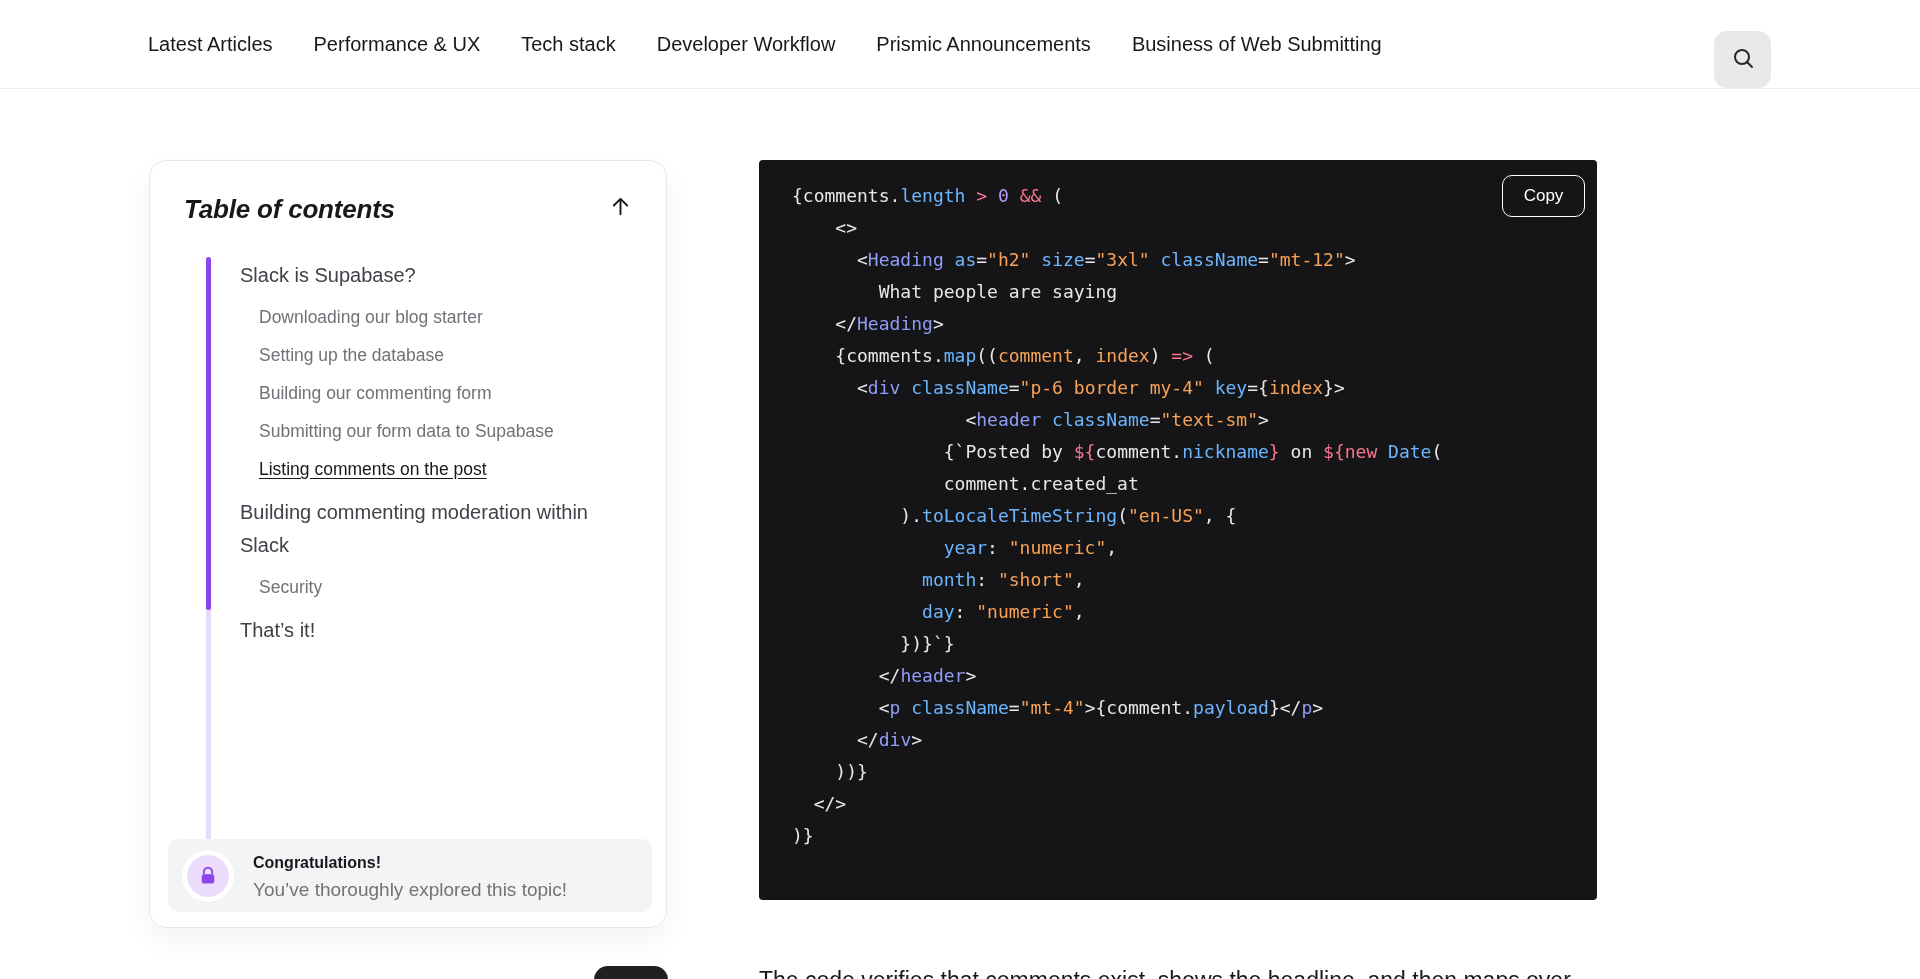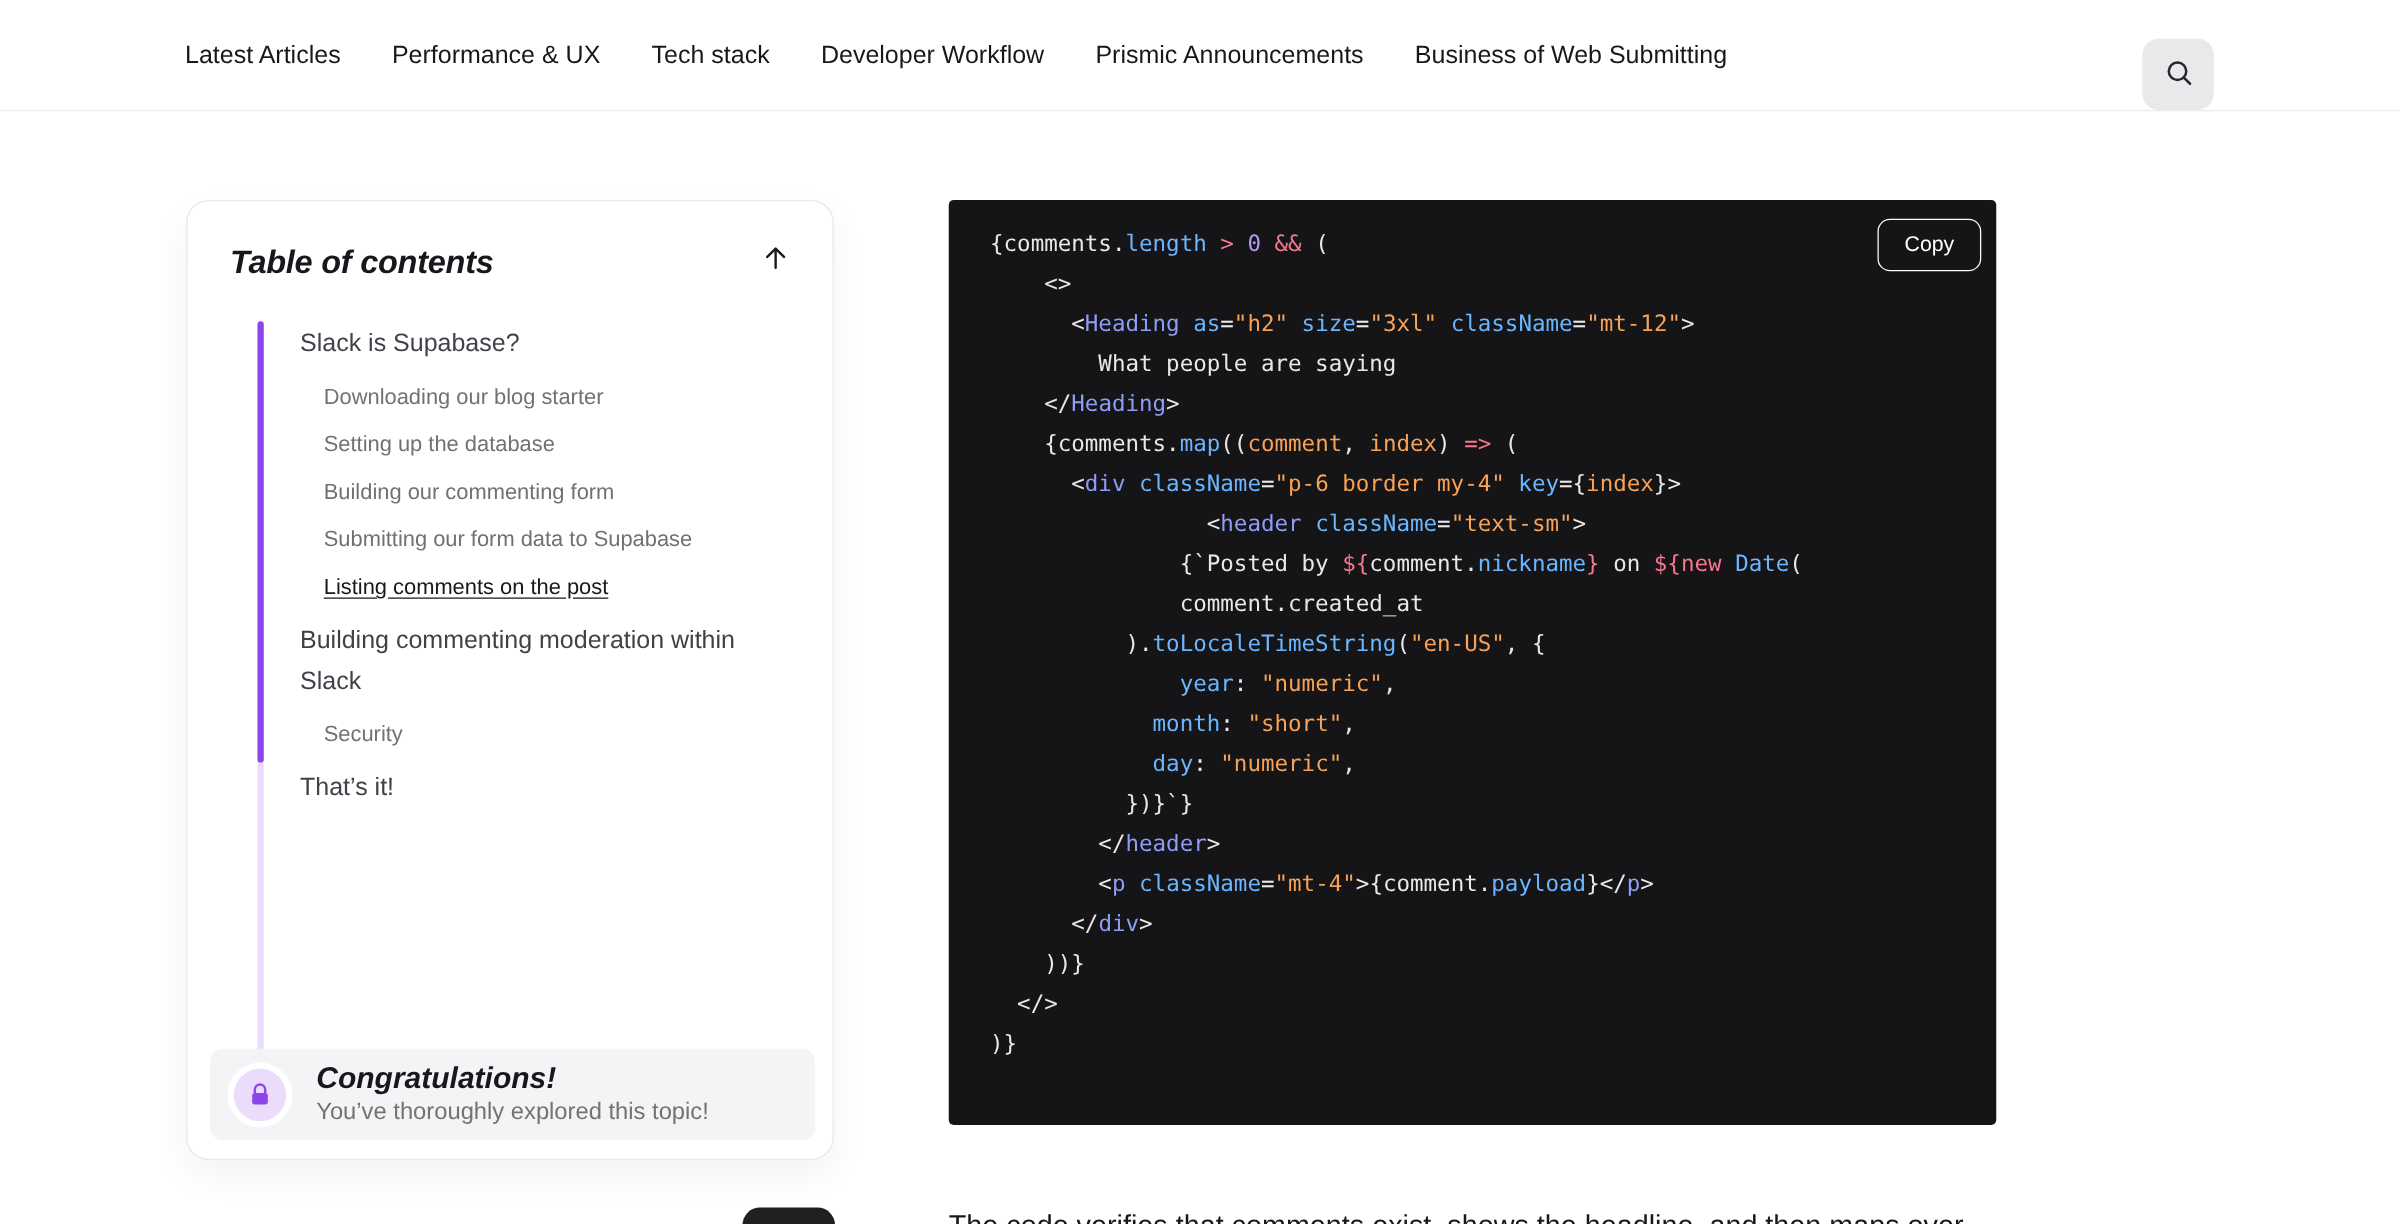--- a/index.html
+++ b/index.html
@@ -30,21 +30,21 @@
   .toc-item { cursor:pointer; }
   .toc-item.l1 { font-size:20px; line-height:33px; color:#3f4248; margin-bottom:14px; }
   .toc-item.l2 { font-size:17.5px; line-height:23px; color:#6e7176; margin-bottom:15px; margin-left:19px; }
   .toc-item.active { color:#17181c; text-decoration:underline; text-underline-offset:3px; }
   .congrats { position:absolute; left:18px; top:678px; width:484px; height:73px;
     background:#f4f4f6; border-radius:10px; display:flex; align-items:center; }
   .congrats-icon { width:42px; height:42px; min-width:42px; border-radius:50%;
     background:#ecdcfc; box-shadow:0 0 0 5px #fff; display:flex; align-items:center;
     justify-content:center; margin-left:19px; }
   .congrats-text { margin-left:24px; }
-  .congrats-title { font-size:24px; font-weight:700; line-height:27px;font-style:italic; }
+  .congrats-title { font-size:16px; font-weight:700; line-height:27px; }
   .congrats-sub { font-size:19px; line-height:27px; color:#737373; }
 
   
   .code-block { position:absolute; left:759px; top:160px; width:838px; height:740px;
     background:var(--code-bg,#151517); border-radius:4px; overflow:hidden; }
   .copy-btn { position:absolute; top:15px; right:12px; width:83px; height:42px;
     background:transparent; border:1.5px solid #fff; border-radius:10px; color:#fff;
     font-size:17px; font-family:"Liberation Sans",sans-serif; cursor:pointer; }
   .code-scroll { padding:20px 20px 0 33px; font-family:"DejaVu Sans Mono",monospace;
     font-size:18px; line-height:32px; white-space:pre; }

